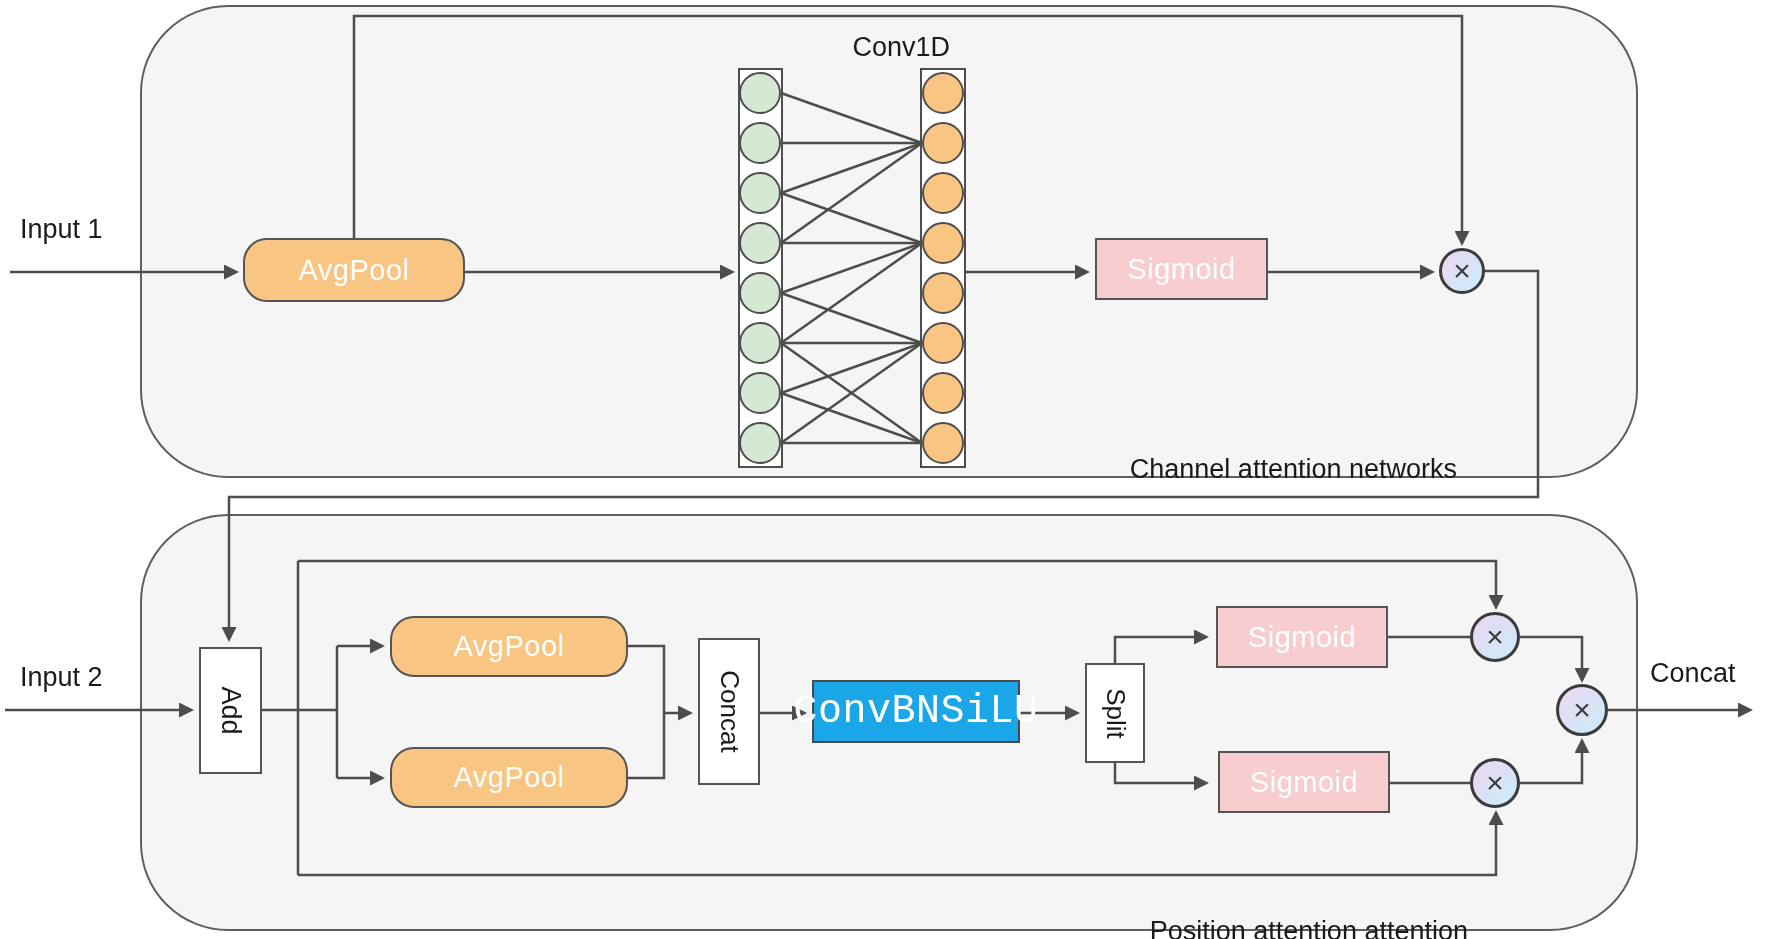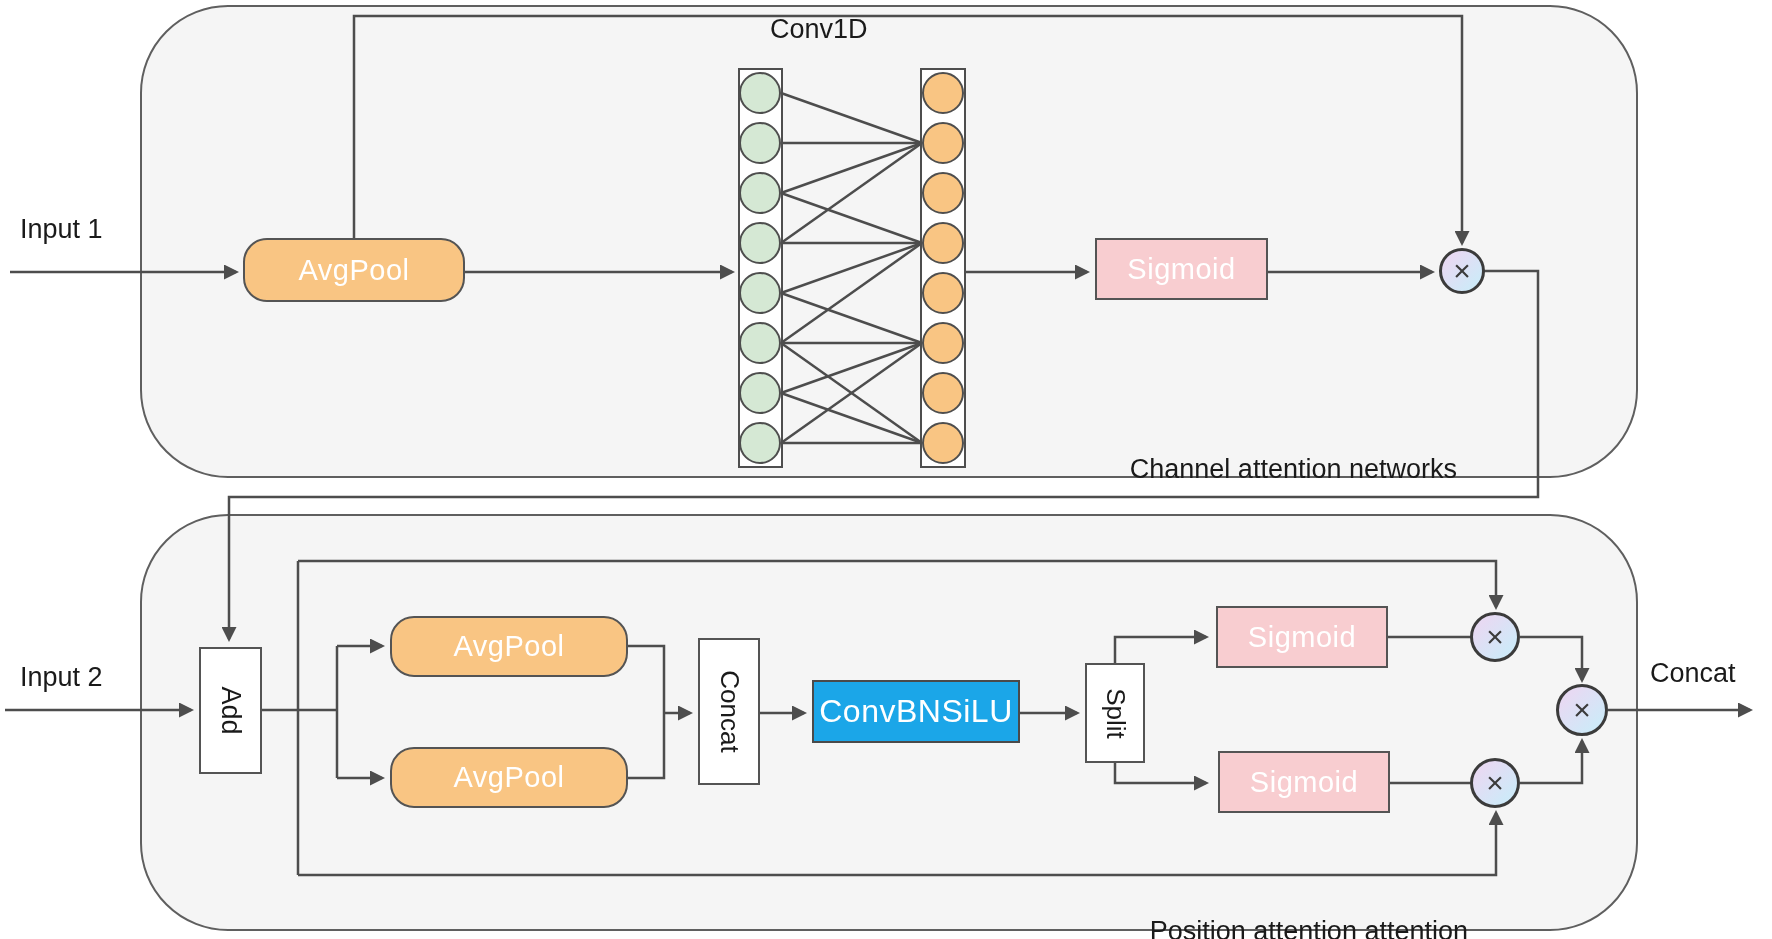--- a/index.html
+++ b/index.html
@@ -17,21 +17,21 @@
   .box{
     position:absolute;box-sizing:border-box;z-index:3;
     display:flex;align-items:center;justify-content:center;
     border:2px solid #545454;
   }
   .orange{background:var(--orange_fill,#f9c583);border-radius:24px;}
   .pink{background:var(--pink_fill,#f8cdd0);}
   .blue{background:var(--blue_fill,#1ba6e8);border-color:#4a4a4a;}
   .white{background:var(--white_fill,#ffffff);}
   .box .lbl{color:var(--text_light,#ffffff);font-size:29px;letter-spacing:.5px;}
-  .box.blue .lbl{font-size:32px;}
+  .box.blue .lbl{font-size:40px;font-family:Liberation Mono, monospace;}
   .vlabel{color:var(--text_dark,#1a1a1a);font-size:26px;transform:rotate(90deg);white-space:nowrap;}
   .col{
     position:absolute;background:var(--white_fill,#ffffff);
     border:2px solid #4e4e4e;box-sizing:border-box;z-index:3;
   }
   .node{
     position:absolute;width:42px;height:42px;border-radius:50%;
     border:2px solid #4e4e4e;box-sizing:border-box;z-index:4;
   }
   .green-node{background:var(--green_fill,#d5e8d4);}
@@ -105,21 +105,21 @@
         <line x1="781" y1="443" x2="922" y2="443" class="edge"></line>
       </g>
   </svg>
 
   <div class="txt" style="left:20px;top:214px;">Input 1</div>
 
   <div class="box orange" style="left:243px;top:238px;width:222px;height:64px;">
     <span class="lbl">AvgPool</span>
   </div>
 
-  <div class="txt" style="left:770px;top:14px;width:180px;text-align:left;">Conv1D</div>
+  <div class="txt" style="left:770px;top:32px;width:180px;text-align:right;">Conv1D</div>
 
   <div class="col" style="left:738px;top:68px;width:45px;height:400px;"></div>
   <div class="col" style="left:920px;top:68px;width:46px;height:400px;"></div>
   <div id="left-nodes">
       <div class="node green-node" style="left: 739px; top: 72px;"></div>
       <div class="node green-node" style="left: 739px; top: 122px;"></div>
       <div class="node green-node" style="left: 739px; top: 172px;"></div>
       <div class="node green-node" style="left: 739px; top: 222px;"></div>
       <div class="node green-node" style="left: 739px; top: 272px;"></div>
       <div class="node green-node" style="left: 739px; top: 322px;"></div>

